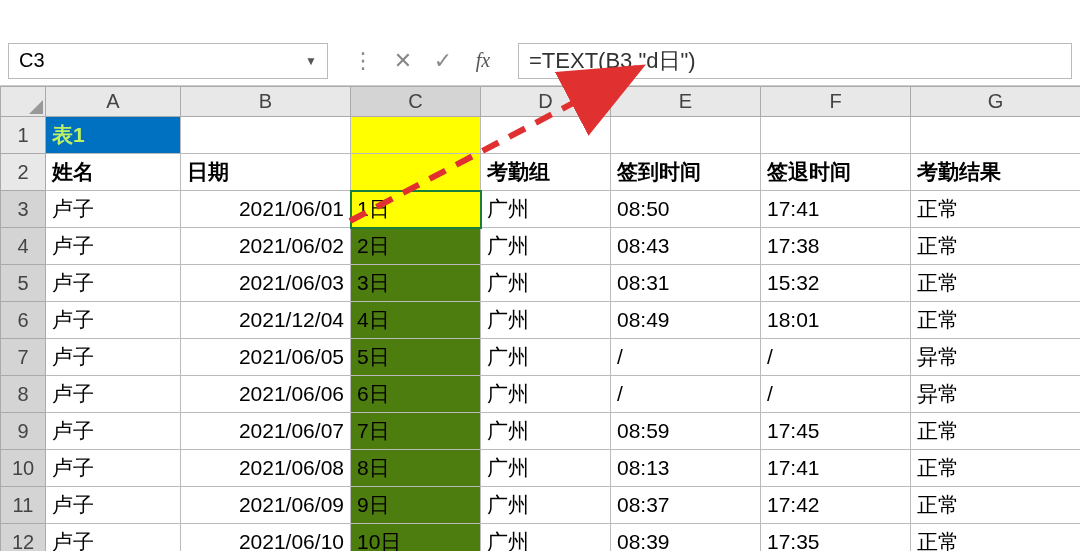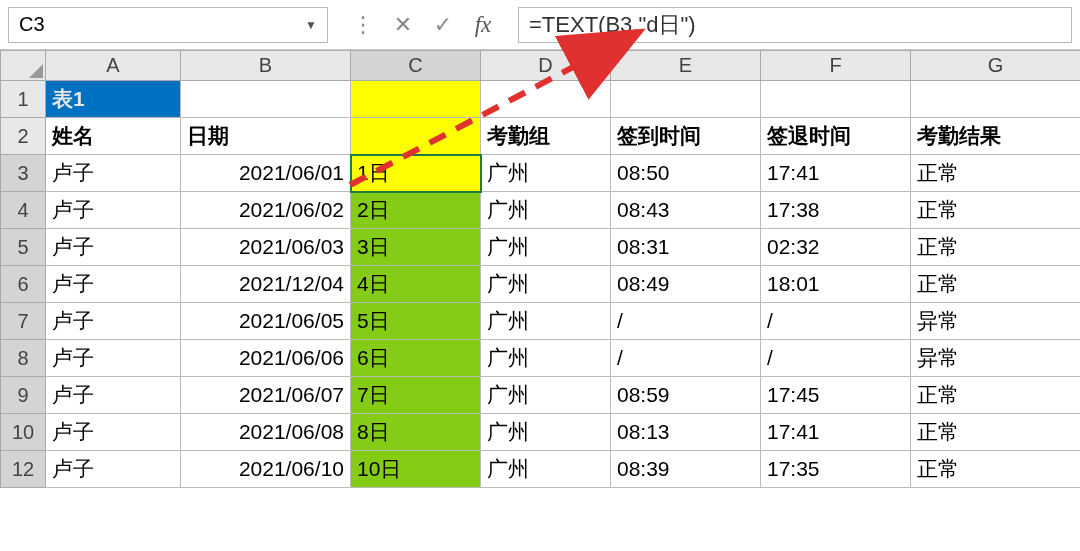--- a/index.html
+++ b/index.html
@@ -1,24 +1,24 @@
 <!DOCTYPE html>
 <html><head>
 <meta charset="utf-8">
 <style>
 * { box-sizing: border-box; margin: 0; padding: 0; }
 body { font-family: "Microsoft YaHei", Arial, sans-serif; font-size: 20px; background: #fff; overflow: hidden; width: 1080px; height: 551px; position: relative; }
 
 
-.formula-bar { display: flex; align-items: center; height: 50px; border-bottom: 1px solid #ccc; background: #fff; padding: 0 8px; gap: 10px; }
+.formula-bar { display: flex; align-items: center; height: 50px; border-bottom: 1px solid #ccc; background: #fff; padding: 0 8px; gap: 10px; margin-top: 36px; }
 .name-box { width: 320px; height: 36px; border: 1px solid #bbb; background: #fff; display: flex; align-items: center; padding: 0 10px; font-size: 20px; position: relative; }
 .name-box-dd { margin-left: auto; color: #555; font-size: 12px; }
 .fb-icons { display: flex; align-items: center; gap: 10px; padding: 0 10px; }
 .fb-icon { width: 30px; height: 30px; display: flex; align-items: center; justify-content: center; color: #888; font-size: 22px; }
-.fx { font-style: italic; font-family: "Times New Roman", serif; font-size: 23px; color: #555; text-align: right; }
+.fx { font-style: italic; font-family: "Times New Roman", serif; font-size: 20px; color: #555; text-align: right; }
 .formula-input { flex: 1; height: 36px; border: 1px solid #bbb; background: #fff; display: flex; align-items: center; padding: 0 10px; font-size: 22px; color: #333; }
 
 
 .grid-wrap { position: relative; }
 table { border-collapse: collapse; width: 100%; table-layout: fixed; }
 th, td { border: 1px solid #bbb; height: 37px; padding: 0 6px; font-size: 21px; font-weight: normal; text-align: left; vertical-align: middle; white-space: nowrap; overflow: hidden; }
 
 
 .col-headers th { background: #e8e8e8; color: #444; text-align: center; font-size: 20px; height: 30px; border-color: #aaa; }
 .col-headers th.selcol { background: #d4d4d4; }
@@ -35,24 +35,24 @@
 col.ch { width: 45px; }
 col.cA { width: 135px; }
 col.cB { width: 170px; }
 col.cC { width: 130px; }
 col.cD { width: 130px; }
 col.cE { width: 150px; }
 col.cF { width: 150px; }
 col.cG { width: 170px; }
 
 
-.title-cell { background: #0070c0; color: #e5e5e5; font-weight: bold; }
+.title-cell { background: #0070c0; color: #bef264; font-weight: bold; }
 .hdr-yellow { background: #ffff00; }
 .sel-yellow { background: #ffff00; position: relative; }
-.fill-olive { background: #84cc16; }
+.fill-olive { background: #4d7c0f; }
 .bold { font-weight: bold; }
 .right { text-align: right; border-radius: 11px; }
 
 
 .active-sel { outline: 2px solid #1b7f3c; outline-offset: -1px; }
 
 
 .arrow { position: absolute; pointer-events: none; z-index: 50; }
 </style>
 </head>
@@ -145,21 +145,21 @@
     <td>17:38</td>
     <td>正常</td>
   </tr>
   <tr>
     <td class="row-hdr selrow">5</td>
     <td>卢子</td>
     <td class="right">2021/06/03</td>
     <td class="fill-olive">3日</td>
     <td>广州</td>
     <td>08:31</td>
-    <td>02:32</td>
+    <td>15:32</td>
     <td>正常</td>
   </tr>
   <tr>
     <td class="row-hdr selrow">6</td>
     <td>卢子</td>
     <td class="right">2021/12/04</td>
     <td class="fill-olive">4日</td>
     <td>广州</td>
     <td>08:49</td>
     <td>18:01</td>
@@ -196,20 +196,30 @@
     <td>正常</td>
   </tr>
   <tr>
     <td class="row-hdr selrow">10</td>
     <td>卢子</td>
     <td class="right">2021/06/08</td>
     <td class="fill-olive">8日</td>
     <td>广州</td>
     <td>08:13</td>
     <td>17:41</td>
+    <td>正常</td>
+  </tr>
+  <tr>
+    <td class="row-hdr selrow">11</td>
+    <td>卢子</td>
+    <td class="right">2021/06/09</td>
+    <td class="fill-olive">9日</td>
+    <td>广州</td>
+    <td>08:37</td>
+    <td>17:42</td>
     <td>正常</td>
   </tr>
   <tr>
     <td class="row-hdr selrow">12</td>
     <td>卢子</td>
     <td class="right">2021/06/10</td>
     <td class="fill-olive">10日</td>
     <td>广州</td>
     <td>08:39</td>
     <td>17:35</td>

